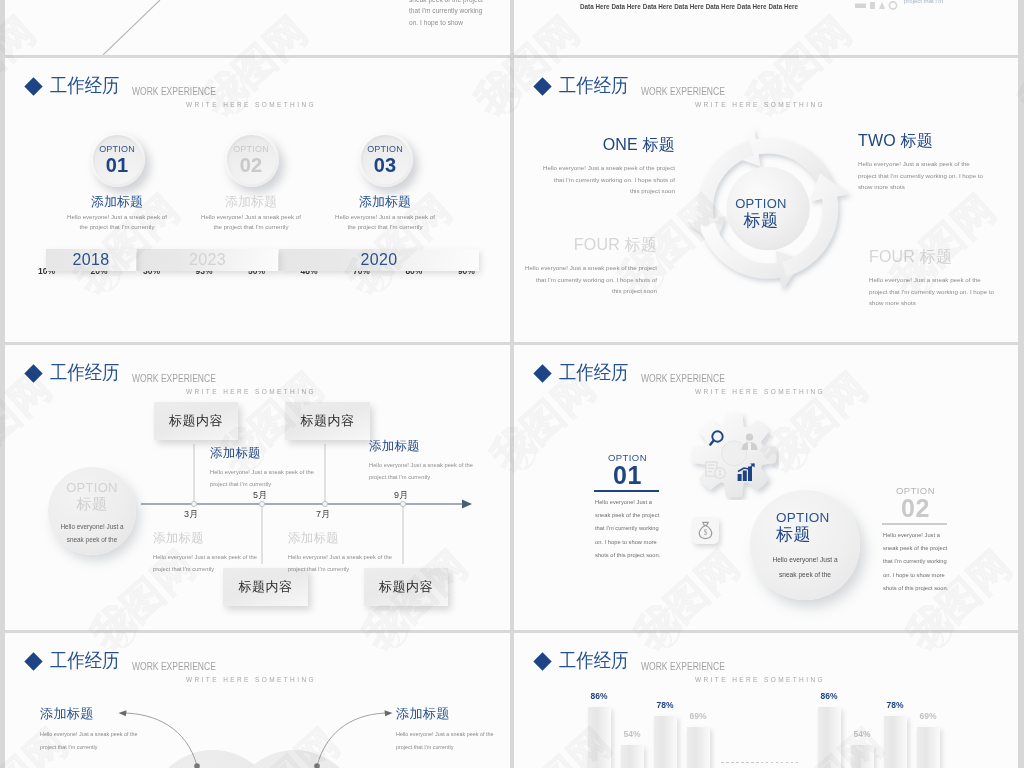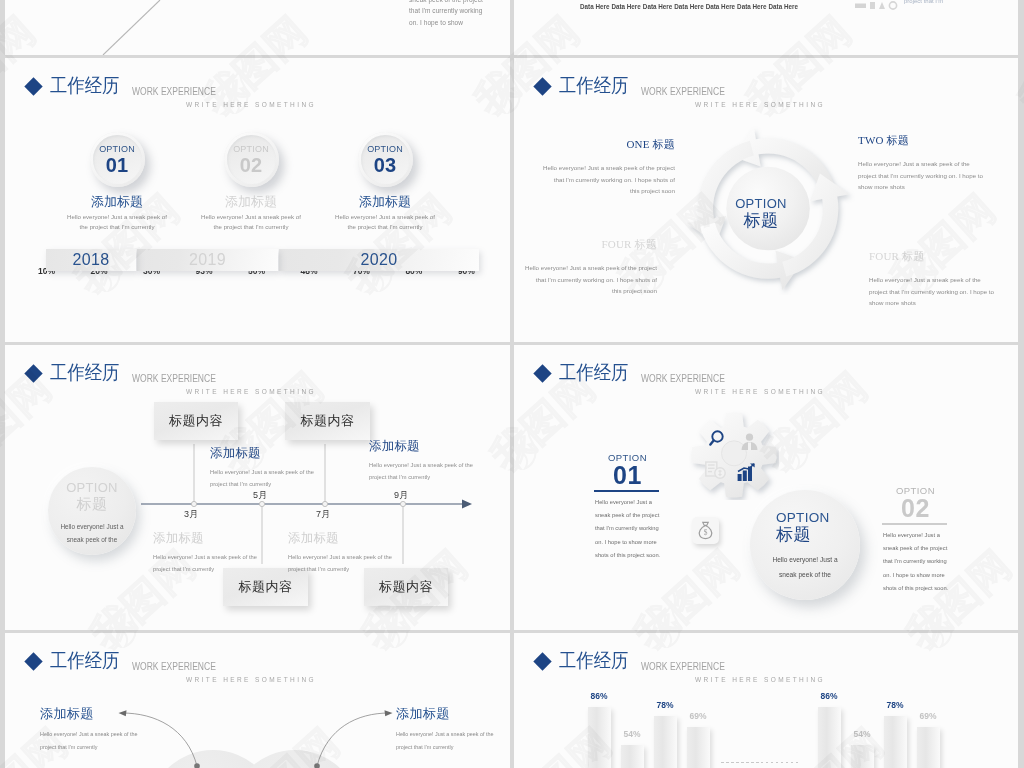--- a/index.html
+++ b/index.html
@@ -65,21 +65,21 @@
   .pcts{position:absolute;left:33px;top:208px;width:437px;display:flex;justify-content:space-between;}
   .pcts span{font-size:8.5px;font-weight:bold;color:#2e2e2e;}
 
   
   .cyc{position:absolute;left:162px;top:66px;}
   .cyc path{fill:url(#arrA);}
   .cyccenter{position:absolute;left:177px;top:139px;width:140px;text-align:center;}
   .cc1{font-size:13px;color:#2a5490;line-height:14px;letter-spacing:.3px;}
   .cc2{font-size:17px;color:#1d4484;line-height:20px;letter-spacing:.5px;}
   .q{position:absolute;}
-  .qt{font-size:11px;line-height:17px;letter-spacing:.2px;white-space:nowrap;font-family:Liberation Serif, serif;}
+  .qt{font-size:16px;line-height:17px;letter-spacing:.2px;white-space:nowrap;}
   .qt.on{color:#1d4484;} .qt.off{color:#d6d6d6;}
   .qd{font-size:6.2px;line-height:11.5px;color:#8c8c8c;white-space:nowrap;margin-top:9px;}
   .q1{left:20px;top:78px;width:141px;text-align:right;}
   .q2{left:344px;top:74px;width:160px;text-align:left;}
   .q3{left:10px;top:178px;width:133px;text-align:right;}
   .q4{left:355px;top:190px;width:160px;text-align:left;}
 
   
   .tlcirc{position:absolute;left:43px;top:122px;width:88px;height:88px;border-radius:50%;
      background:radial-gradient(circle at 36% 30%,#f3f3f3 0%,#ededed 55%,#e3e3e3 100%);
@@ -236,21 +236,21 @@
             <div>the project that I'm currently</div>
           </div>
     </div>
   </div>
 
   <div class="yearbars">
     <div class="ybar" style="left:41px;width:90px;z-index:3">
       <span class="ytxt on">2018</span>
         </div>
     <div class="ybar" style="left:132px;width:141px;z-index:2">
-      <span class="ytxt off">2019</span>
+      <span class="ytxt off">2023</span>
         </div>
     <div class="ybar" style="left:274px;width:200px;z-index:1">
       <span class="ytxt on">2020</span>
         </div>
   </div>
   <div class="pcts">
         <span>10%</span>
         <span>20%</span>
         <span>30%</span>
         <span>93%</span>

